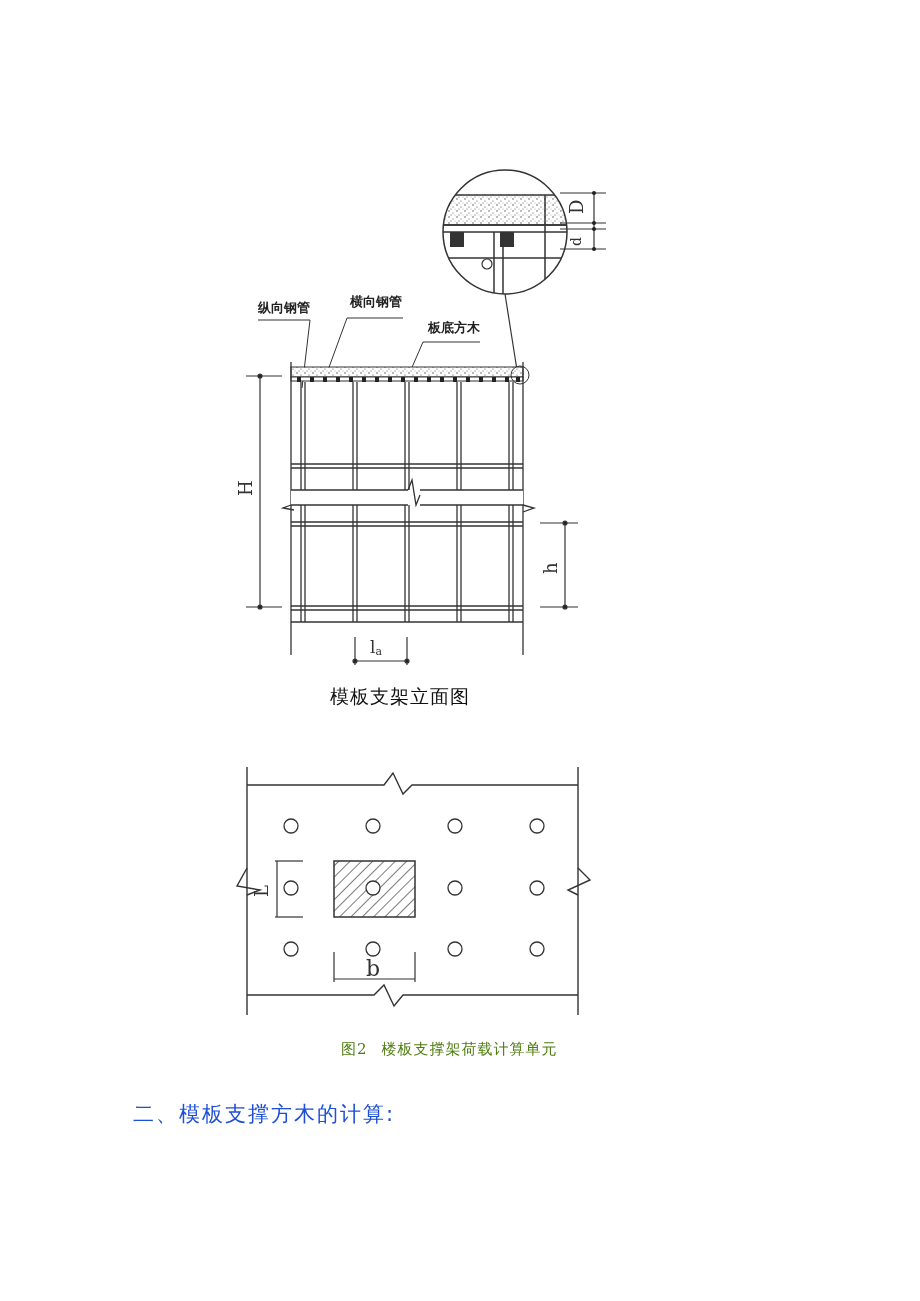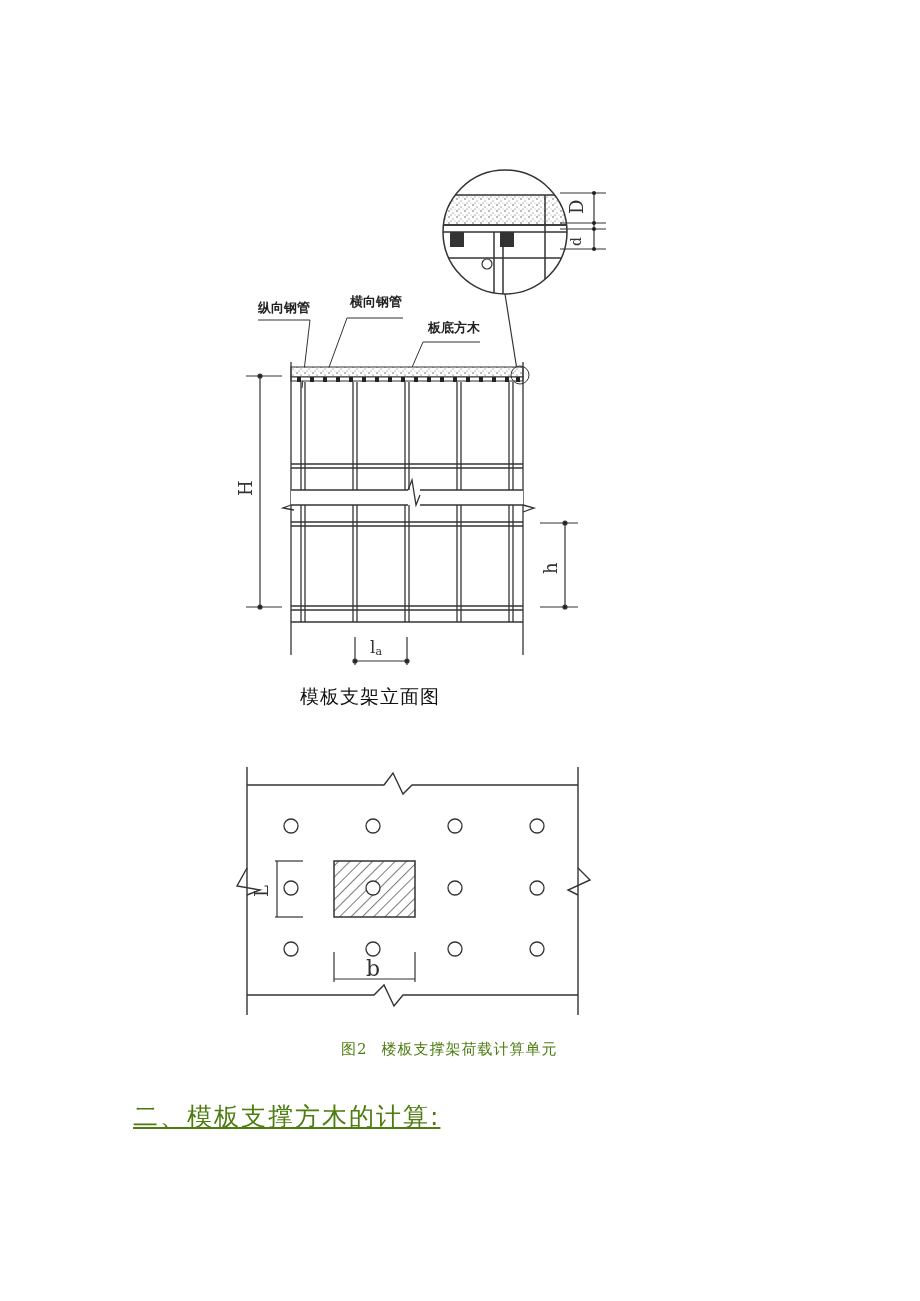--- a/index.html
+++ b/index.html
@@ -18,44 +18,44 @@
     .fig {
       position: absolute;
       left: 0;
       top: 0;
     }
     .caption1 {
       position: absolute;
       left: 300px;
       top: 684px;
       width: 200px;
+      text-align: center;
       font-family: Liberation Mono, monospace;
       font-size: 19px;
       letter-spacing: 1px;
       color: #111;
     }
     .caption2 {
       position: absolute;
       left: 341px;
       top: 1040px;
       font-family: "DejaVu Serif", serif;
       font-size: 15px;
       color: #4d7c0f;
       letter-spacing: 1px;
     }
     .caption2 .num { margin-right: 14px; }
     .heading {
       position: absolute;
       left: 133px;
       top: 1100px;
       font-family: "DejaVu Sans", sans-serif;
-      font-size: 25px;
+      font-size: 21px;
       letter-spacing: 2px;
-      color: #4d7c0f;
-      text-decoration: underline;
+      color: #1d4ed8;
     }
     .lbl {
       font-family: "DejaVu Serif", serif;
       font-size: 13px;
       font-weight: bold;
       fill: #222;
     }
     .dim {
       font-family: "DejaVu Serif", serif;
       font-size: 18px;

